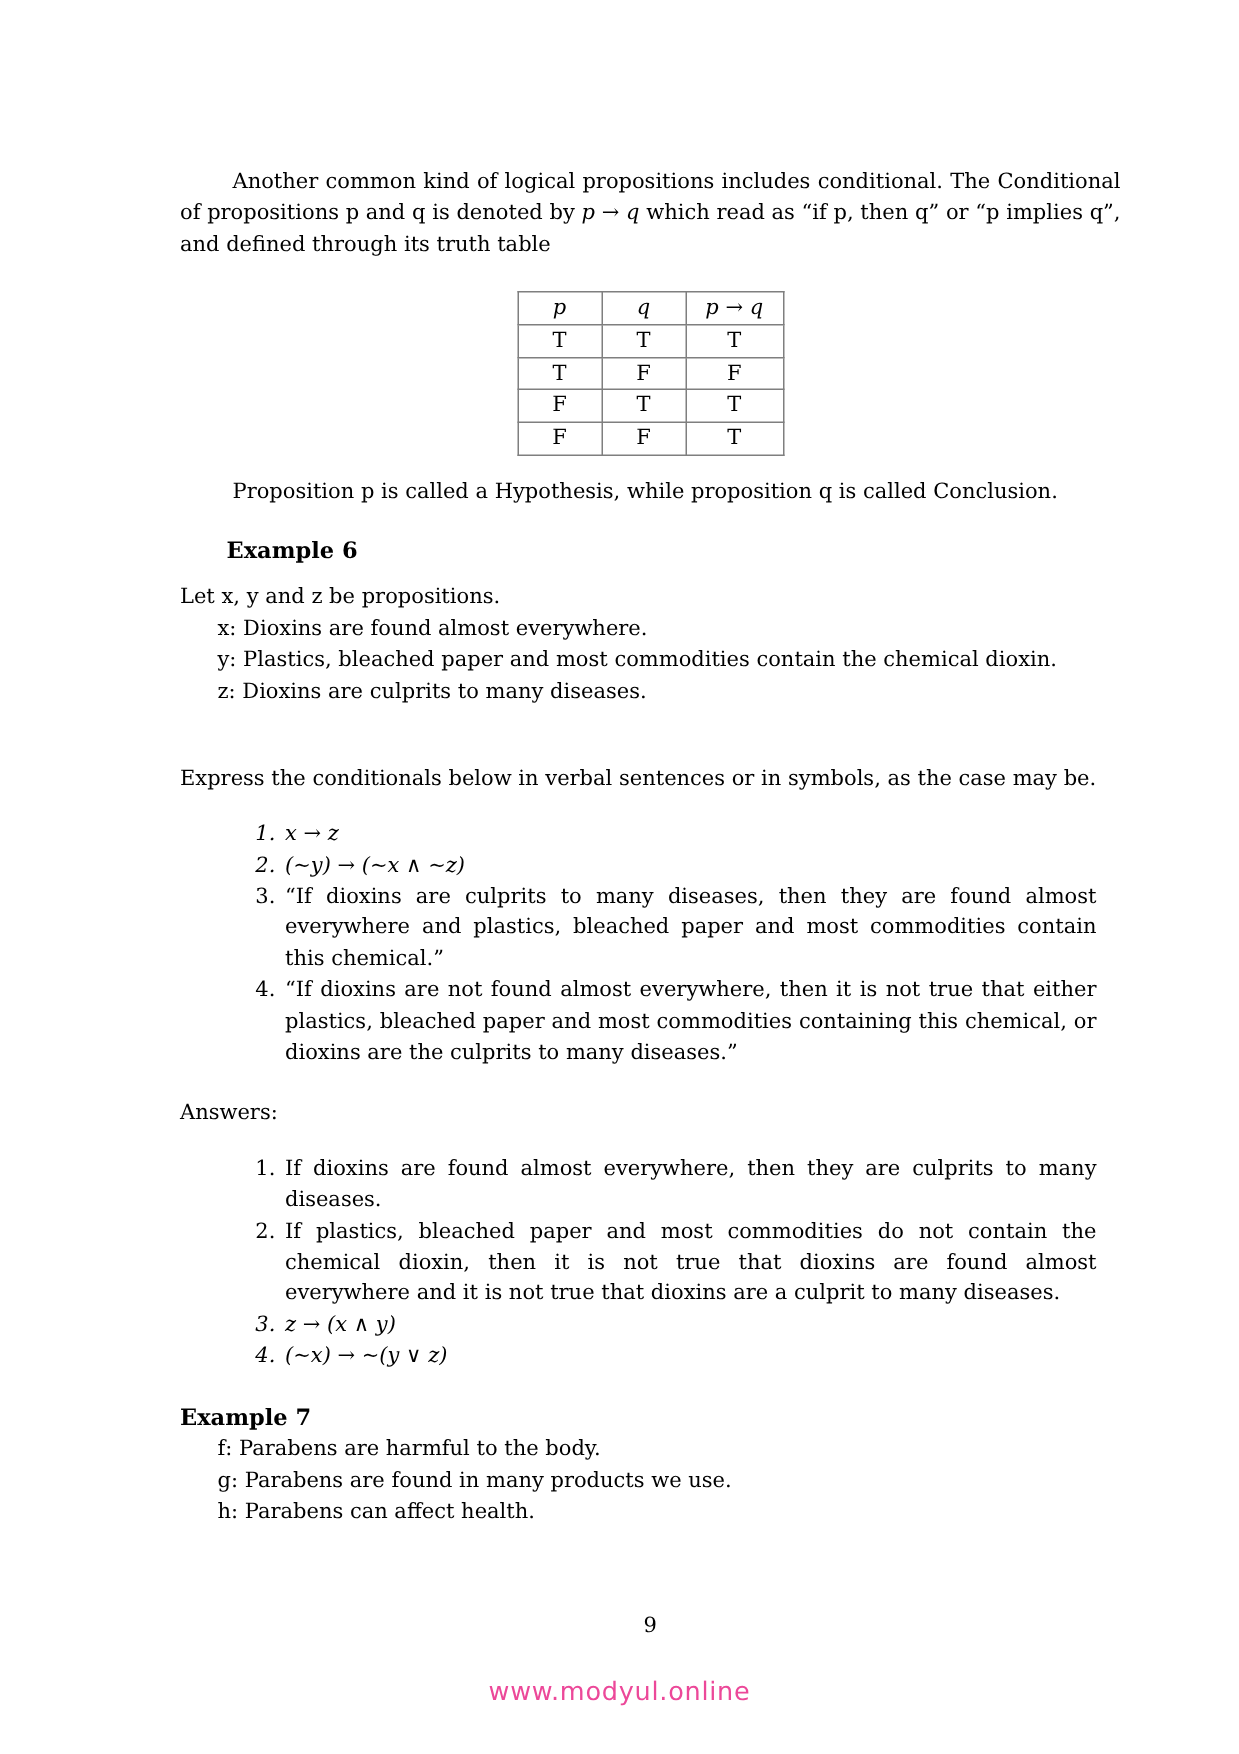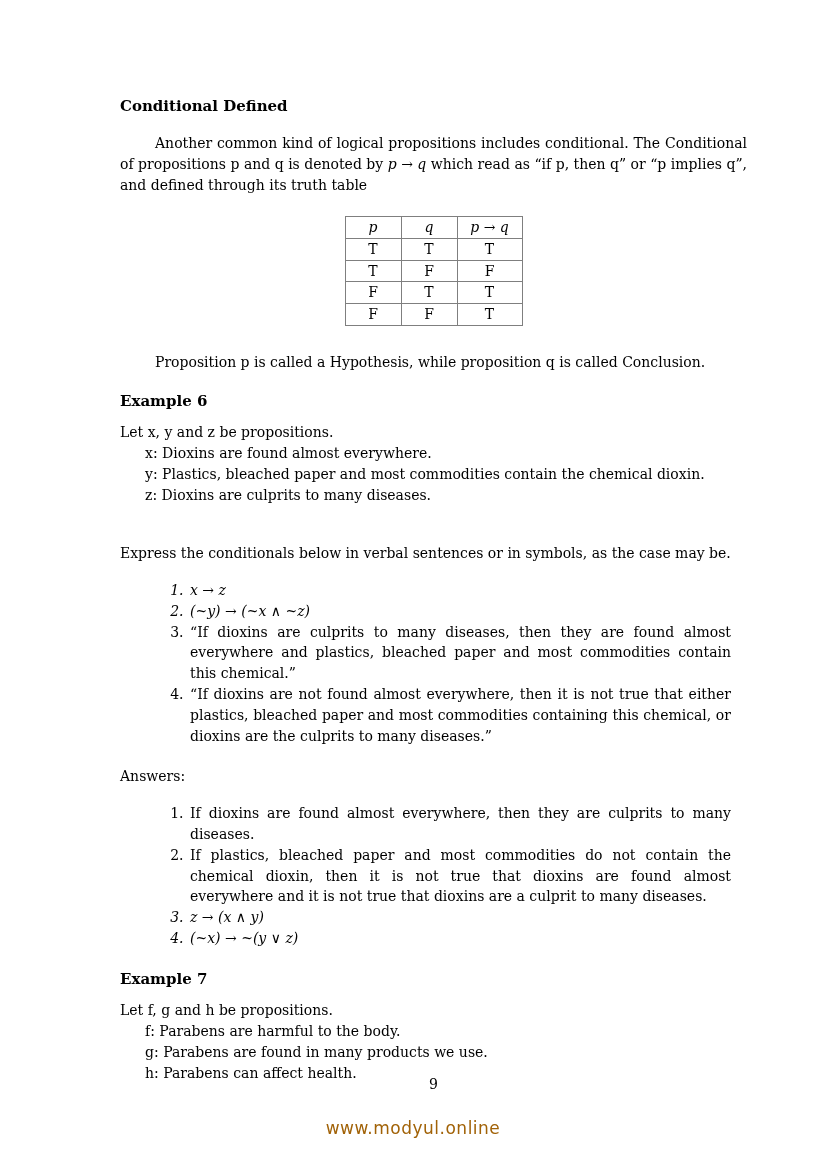--- a/index.html
+++ b/index.html
@@ -51,23 +51,23 @@
     font-weight: normal;
     height: 21.5px;
     padding: 0 4px;
     font-size: 14px;
   }
   table.truth-table th { font-style: italic; }
   col.c-p { width: 56px; }
   col.c-q { width: 56px; }
   col.c-pq { width: 65px; }
 
-  .hypothesis-para { margin-top: 26px; }
+  .hypothesis-para { margin-top: 14px; }
 
-  .example6-heading { margin-top: 17px; }
+  .example6-heading { margin-top: 17px; margin-left: 31px; }
   .lead { margin-top: 10px; }
   .prop-list { list-style: none; padding-left: 25px; }
   .task-para { margin-top: 37px; }
 
   ol.num-list {
     list-style: decimal outside;
     padding-left: 52px;
     margin: 16px;
   }
   ol.num-list li {
@@ -84,30 +84,29 @@
     text-align: center;
     font-size: 14px;
   }
   .watermark {
     position: absolute;
     left: 0; width: 826px;
     top: 1118px;
     text-align: center;
     font-family: "DejaVu Sans", sans-serif;
     font-size: 17px;
-    color: #a16207;
+    color: #ec4899;
     letter-spacing: 0.5px;
   }
 </style>
 </head>
 <body>
 
 <div class="content">
 
-  <div class="section-title">Conditional Defined</div>
 
   <p class="para indented intro-para"><span>Another common kind of logical propositions includes conditional. The </span><b>Conditional</b><span> of propositions p and q is denoted by </span><span class="math">p → q</span><span> which read as “if p, then q” or “p implies q”, and defined through its truth table</span></p>
 
   <div class="table-wrap">
     <table class="truth-table">
       <colgroup>
           <col class="c-p">
           <col class="c-q">
           <col class="c-pq">
         </colgroup>
@@ -166,21 +165,20 @@
 
   <ol class="num-list">
     <li>If dioxins are found almost everywhere, then they are culprits to many diseases.</li>
     <li>If plastics, bleached paper and most commodities do not contain the chemical dioxin, then it is not true that dioxins are found almost everywhere and it is not true that dioxins are a culprit to many diseases.</li>
     <li class="math">z → (x ∧ y)</li>
     <li class="math">(~x) → ~(y ∨ z)</li>
   </ol>
 
   <div class="example-title example7-heading">Example 7</div>
 
-  <p class="lead">Let f, g and h be propositions.</p>
 
   <ul class="prop-list">
     <li>f: Parabens are harmful to the body.</li>
     <li>g: Parabens are found in many products we use.</li>
     <li>h: Parabens can affect health.</li>
   </ul>
 
 </div>
 
 <div class="page-number">9</div>

